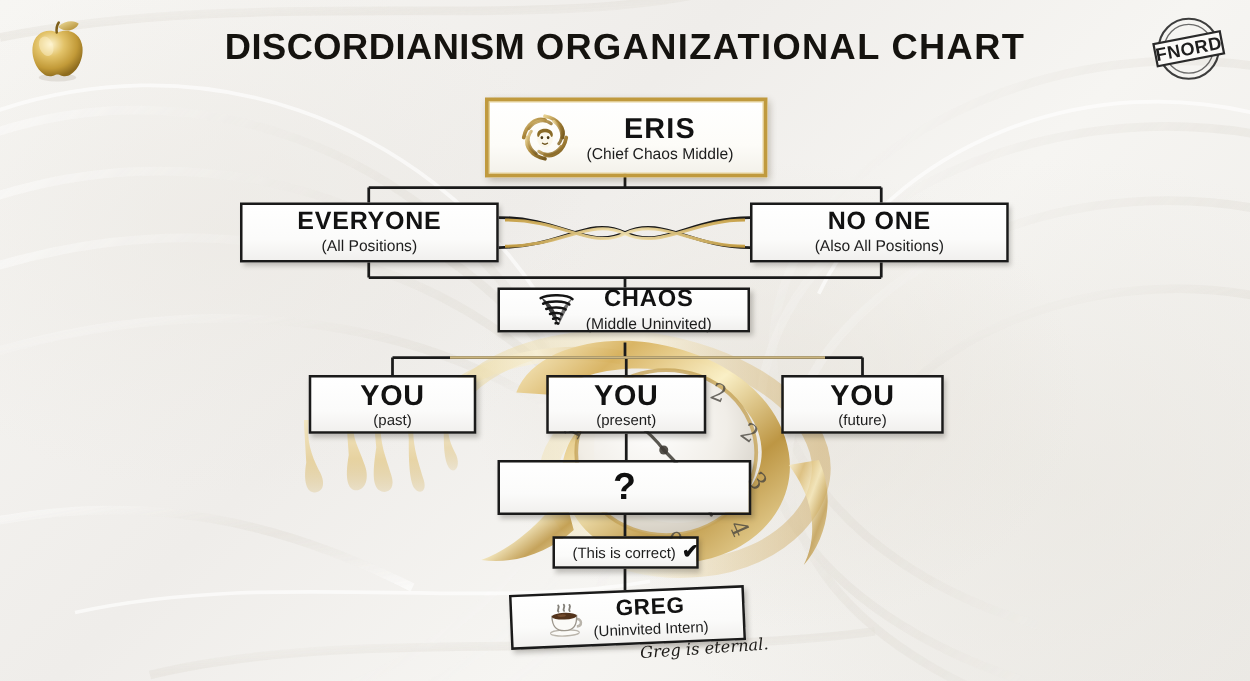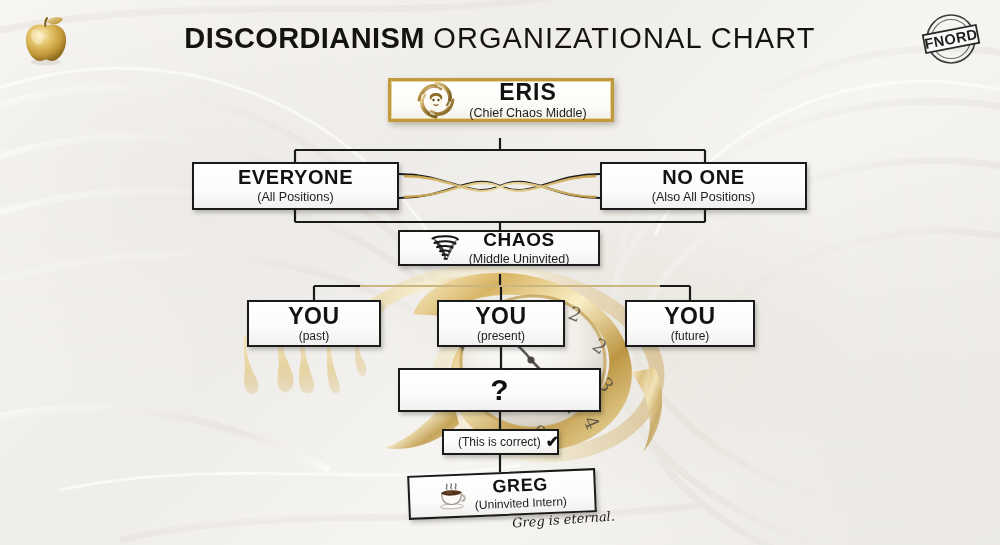--- a/index.html
+++ b/index.html
@@ -69,21 +69,21 @@
     top: 22px;
     left: 0;
     width: 1000px;
     text-align: center;
     font-size: 29px;
     letter-spacing: 0.4px;
     color: #15130f;
     white-space: nowrap;
   }
   .page-title .t-bold { font-weight: 700; text-align: right; }
-  .page-title .t-light { font-weight: 400; letter-spacing: 1.1px; }
+  .page-title .t-light { font-weight: 700; letter-spacing: 1.1px; }
 
   .golden-apple {
     position: absolute;
     left: 18px;
     top: 12px;
     width: 56px;
     height: 56px;
   }
 
   .fnord-stamp {
@@ -131,21 +131,21 @@
 
   .node .node-icon {
     flex: 0 0 auto;
     display: flex;
     align-items: center;
     justify-content: center;
   }
 
   
   #node-eris {
-    left: 388px; top: 78px; width: 226px; height: 44px;
+    left: 388px; top: 78px; width: 226px; height: 64px;
     border: 3px solid #c09a3e;
     background:
       linear-gradient(180deg, #ffffff 0%, #fdfcf8 60%, #f3f1ea 100%);
     box-shadow:
       0 0 0 1px #e7d49a inset,
       2px 3px 6px rgba(60,48,18,0.30);
     gap: 12px;
     padding-left: 0;
   }
   #node-eris .ttl { font-size: 23px; letter-spacing: 1px; }

